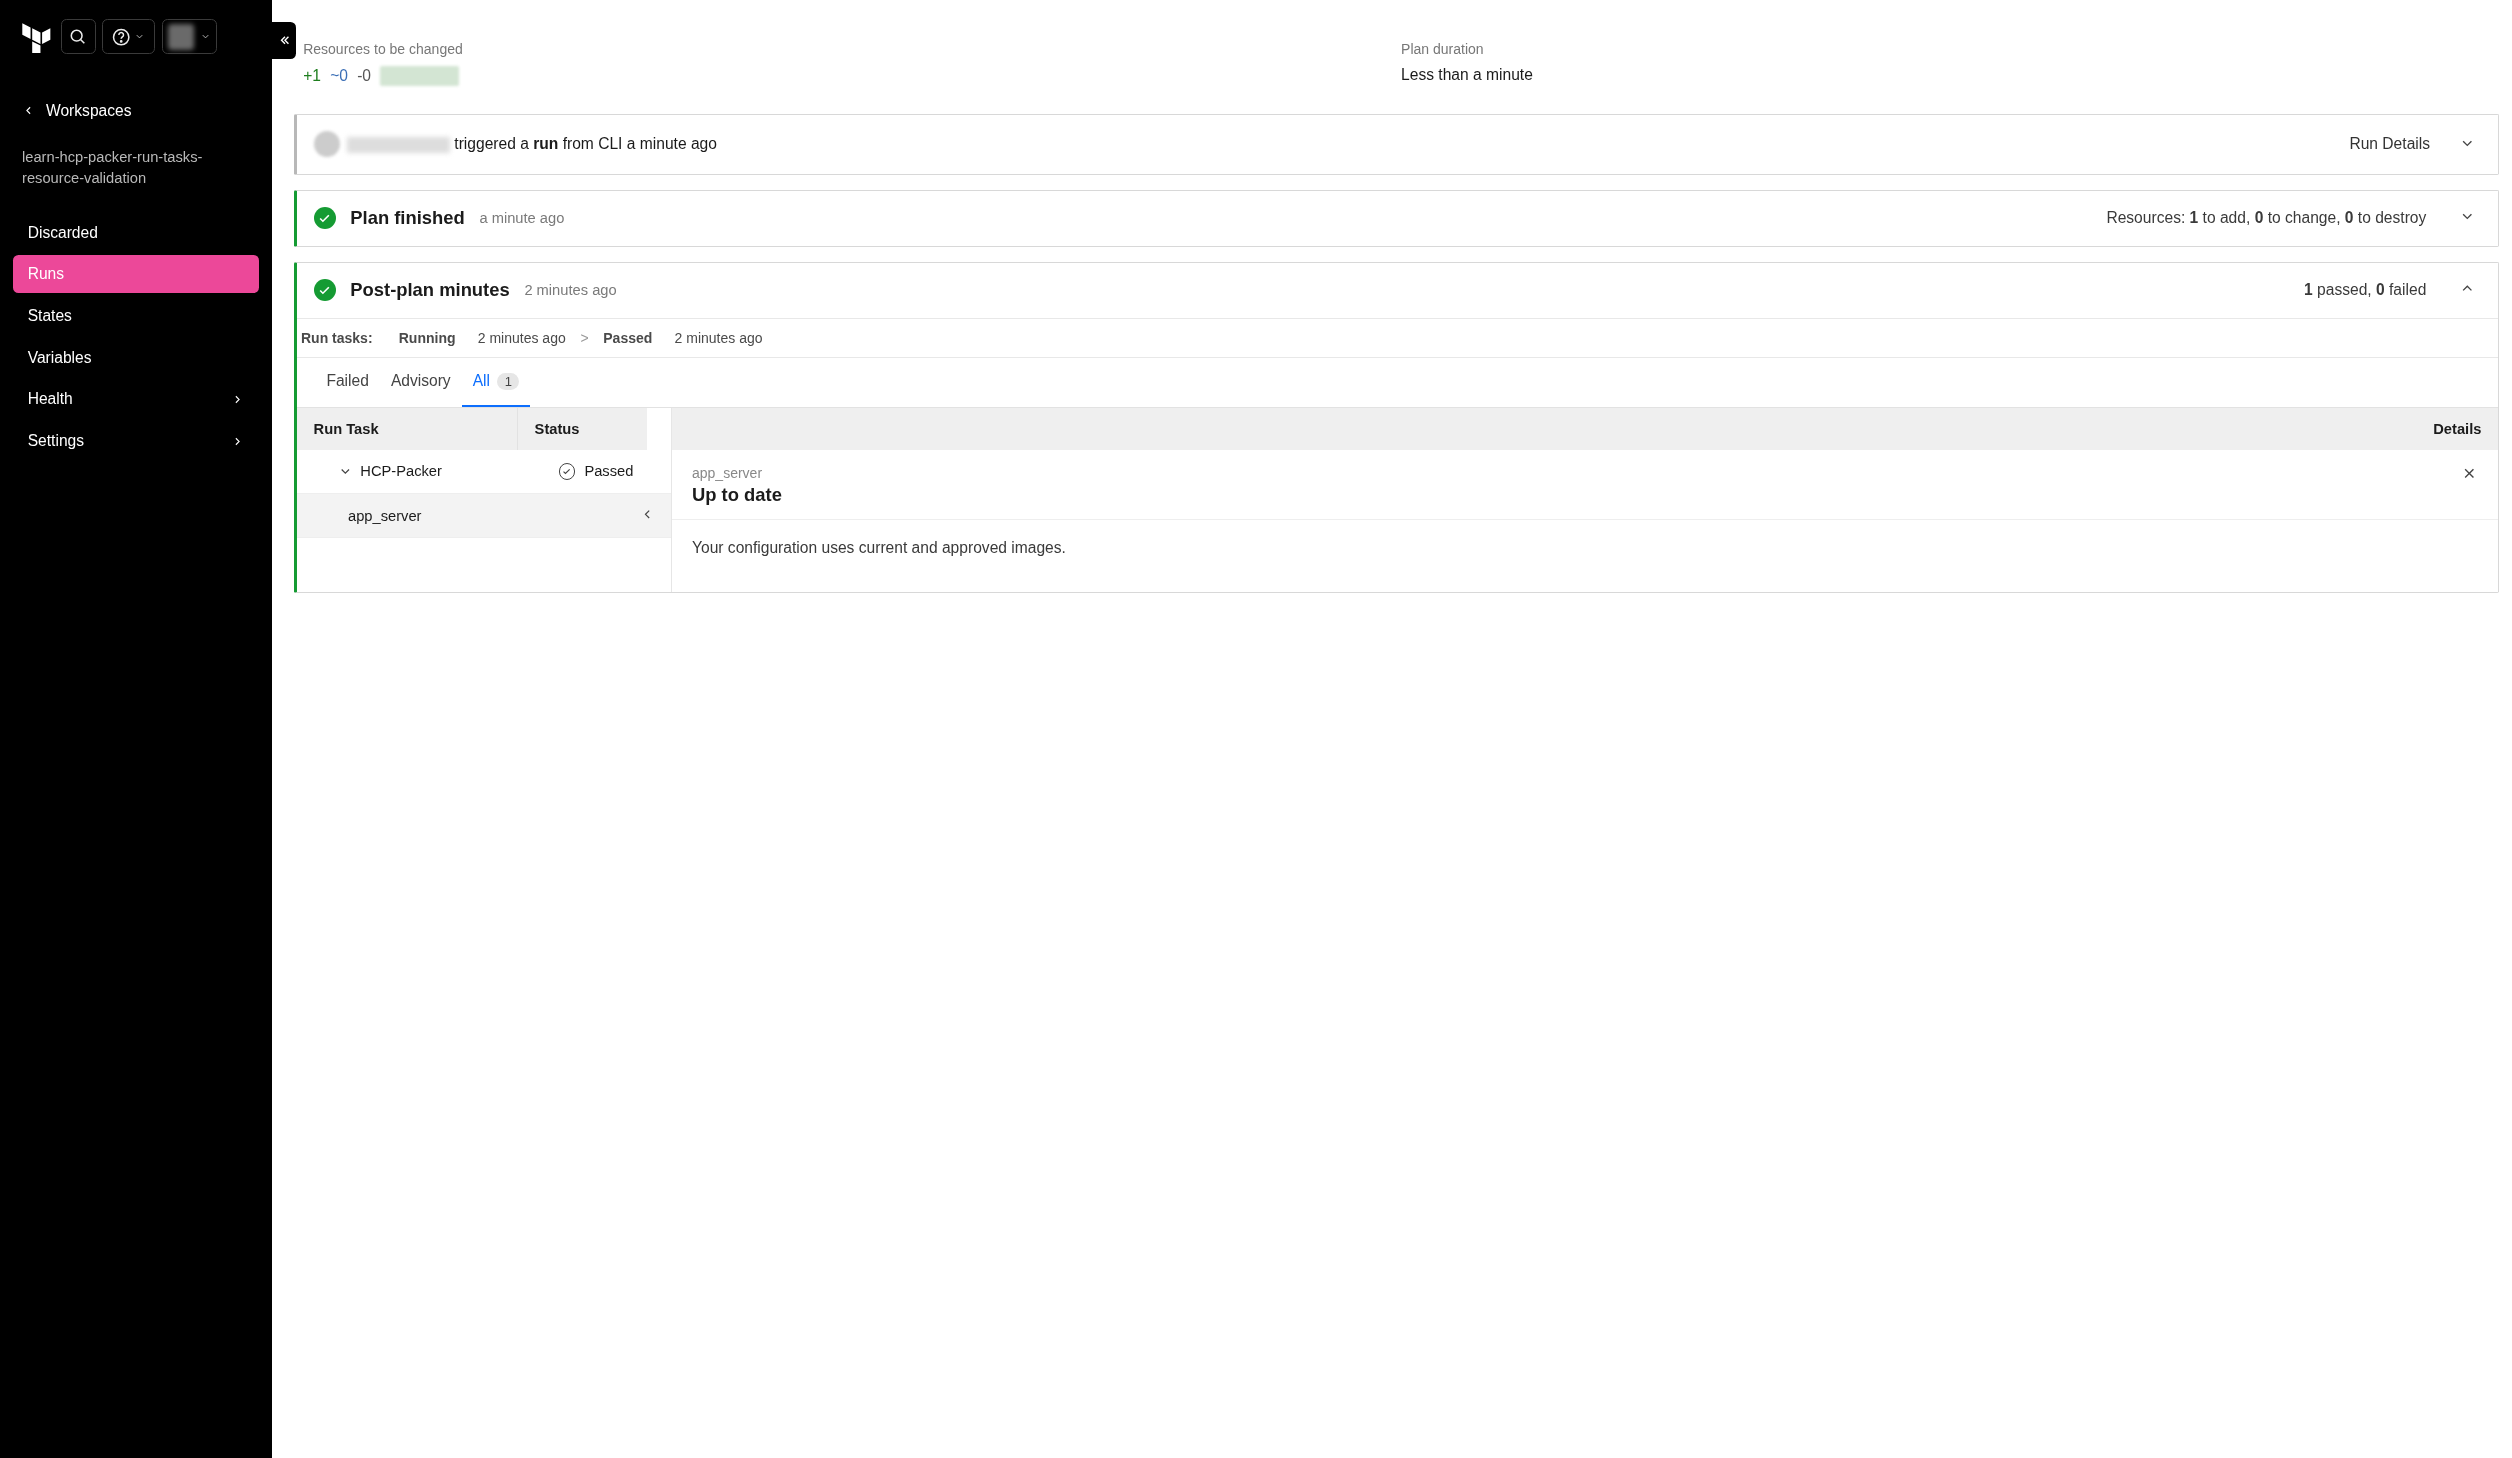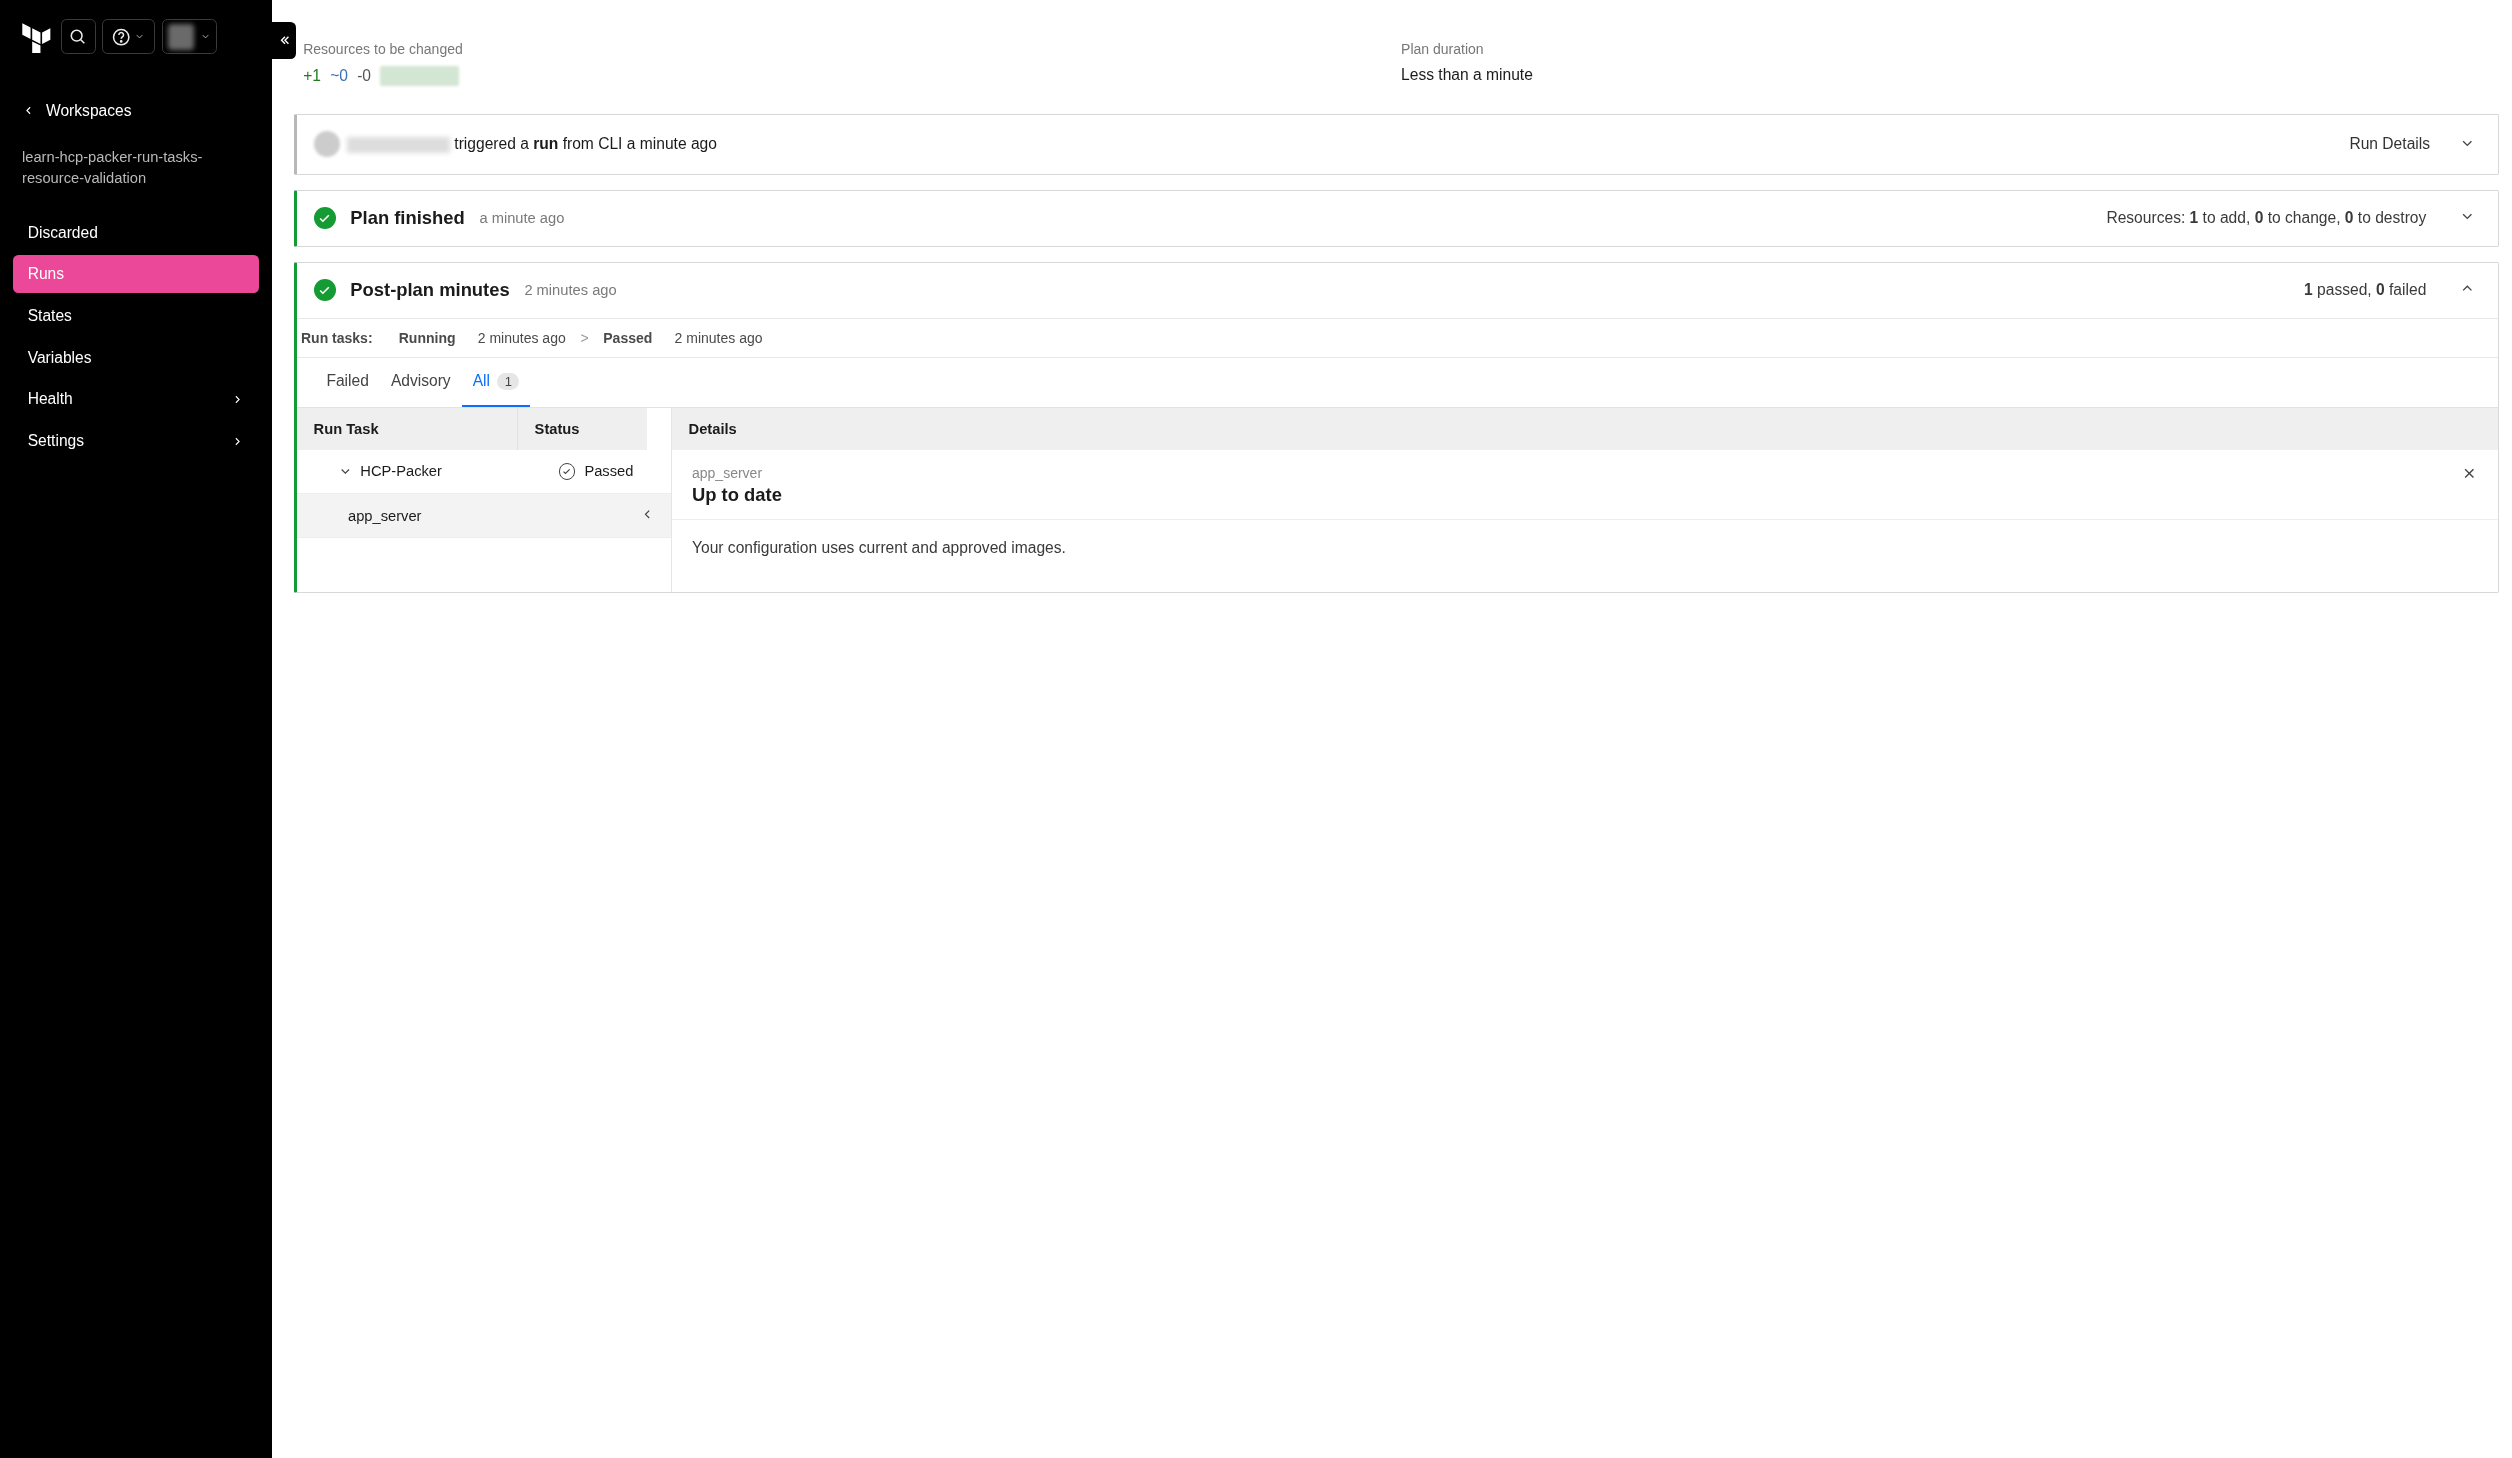--- a/index.html
+++ b/index.html
@@ -78,21 +78,21 @@
   .table-row { display:flex; }
   .th { background:#efefef; font-weight:700; padding:13px 16.6px; font-size:14.7px; border-right:0.9px solid #e2e2e2; }
   .th.details { flex:1; border-right:none; }
   .th.task { flex:0 0 221px; }
   .th.status { flex:0 0 129px; }
   .chev-left { margin-left:auto; }
   .status-passed-icon { width:16.6px; height:16.6px; border:1.8px solid #444; border-radius:50%; display:flex; align-items:center; justify-content:center; }
   .status-passed-icon svg { stroke:#444; }
 
   .details-col { flex:1; border-left:0.9px solid #e6e6e6; }
-  .details-head-row { background:#fca5a5; display:flex; }
+  .details-head-row { background:#fca5a5; display:flex;text-align:right; }
   .details-title-row { padding:14.7px 20px 13px 20px; border-bottom:0.9px solid #eee; display:flex; justify-content:space-between; }
   .details-title-row .sub { color:#888; font-size:14px; margin-bottom:3.7px; }
   .details-title-row .hd { font-size:18.4px; font-weight:700; }
   .close-x { cursor:pointer; }
   .details-text { padding: 18.4px 20px; font-size:15.6px; color:#3a3a3a; }
 
   .task-table-wrap { display:flex; flex-direction:column; flex:0 0 349px; }
   .task-row-main { display:flex; border-bottom:0.9px solid #eee; }
   .task-row-main .cell-task { flex:0 0 221px; padding:13px 16.6px; display:flex; align-items:center; gap:8px; font-size:14.7px;margin-left:24px;}
   .task-row-main .cell-status { flex:0 0 129px; padding:13px 16.6px; display:flex; align-items:center; gap:9.2px; font-size:14.7px;}

